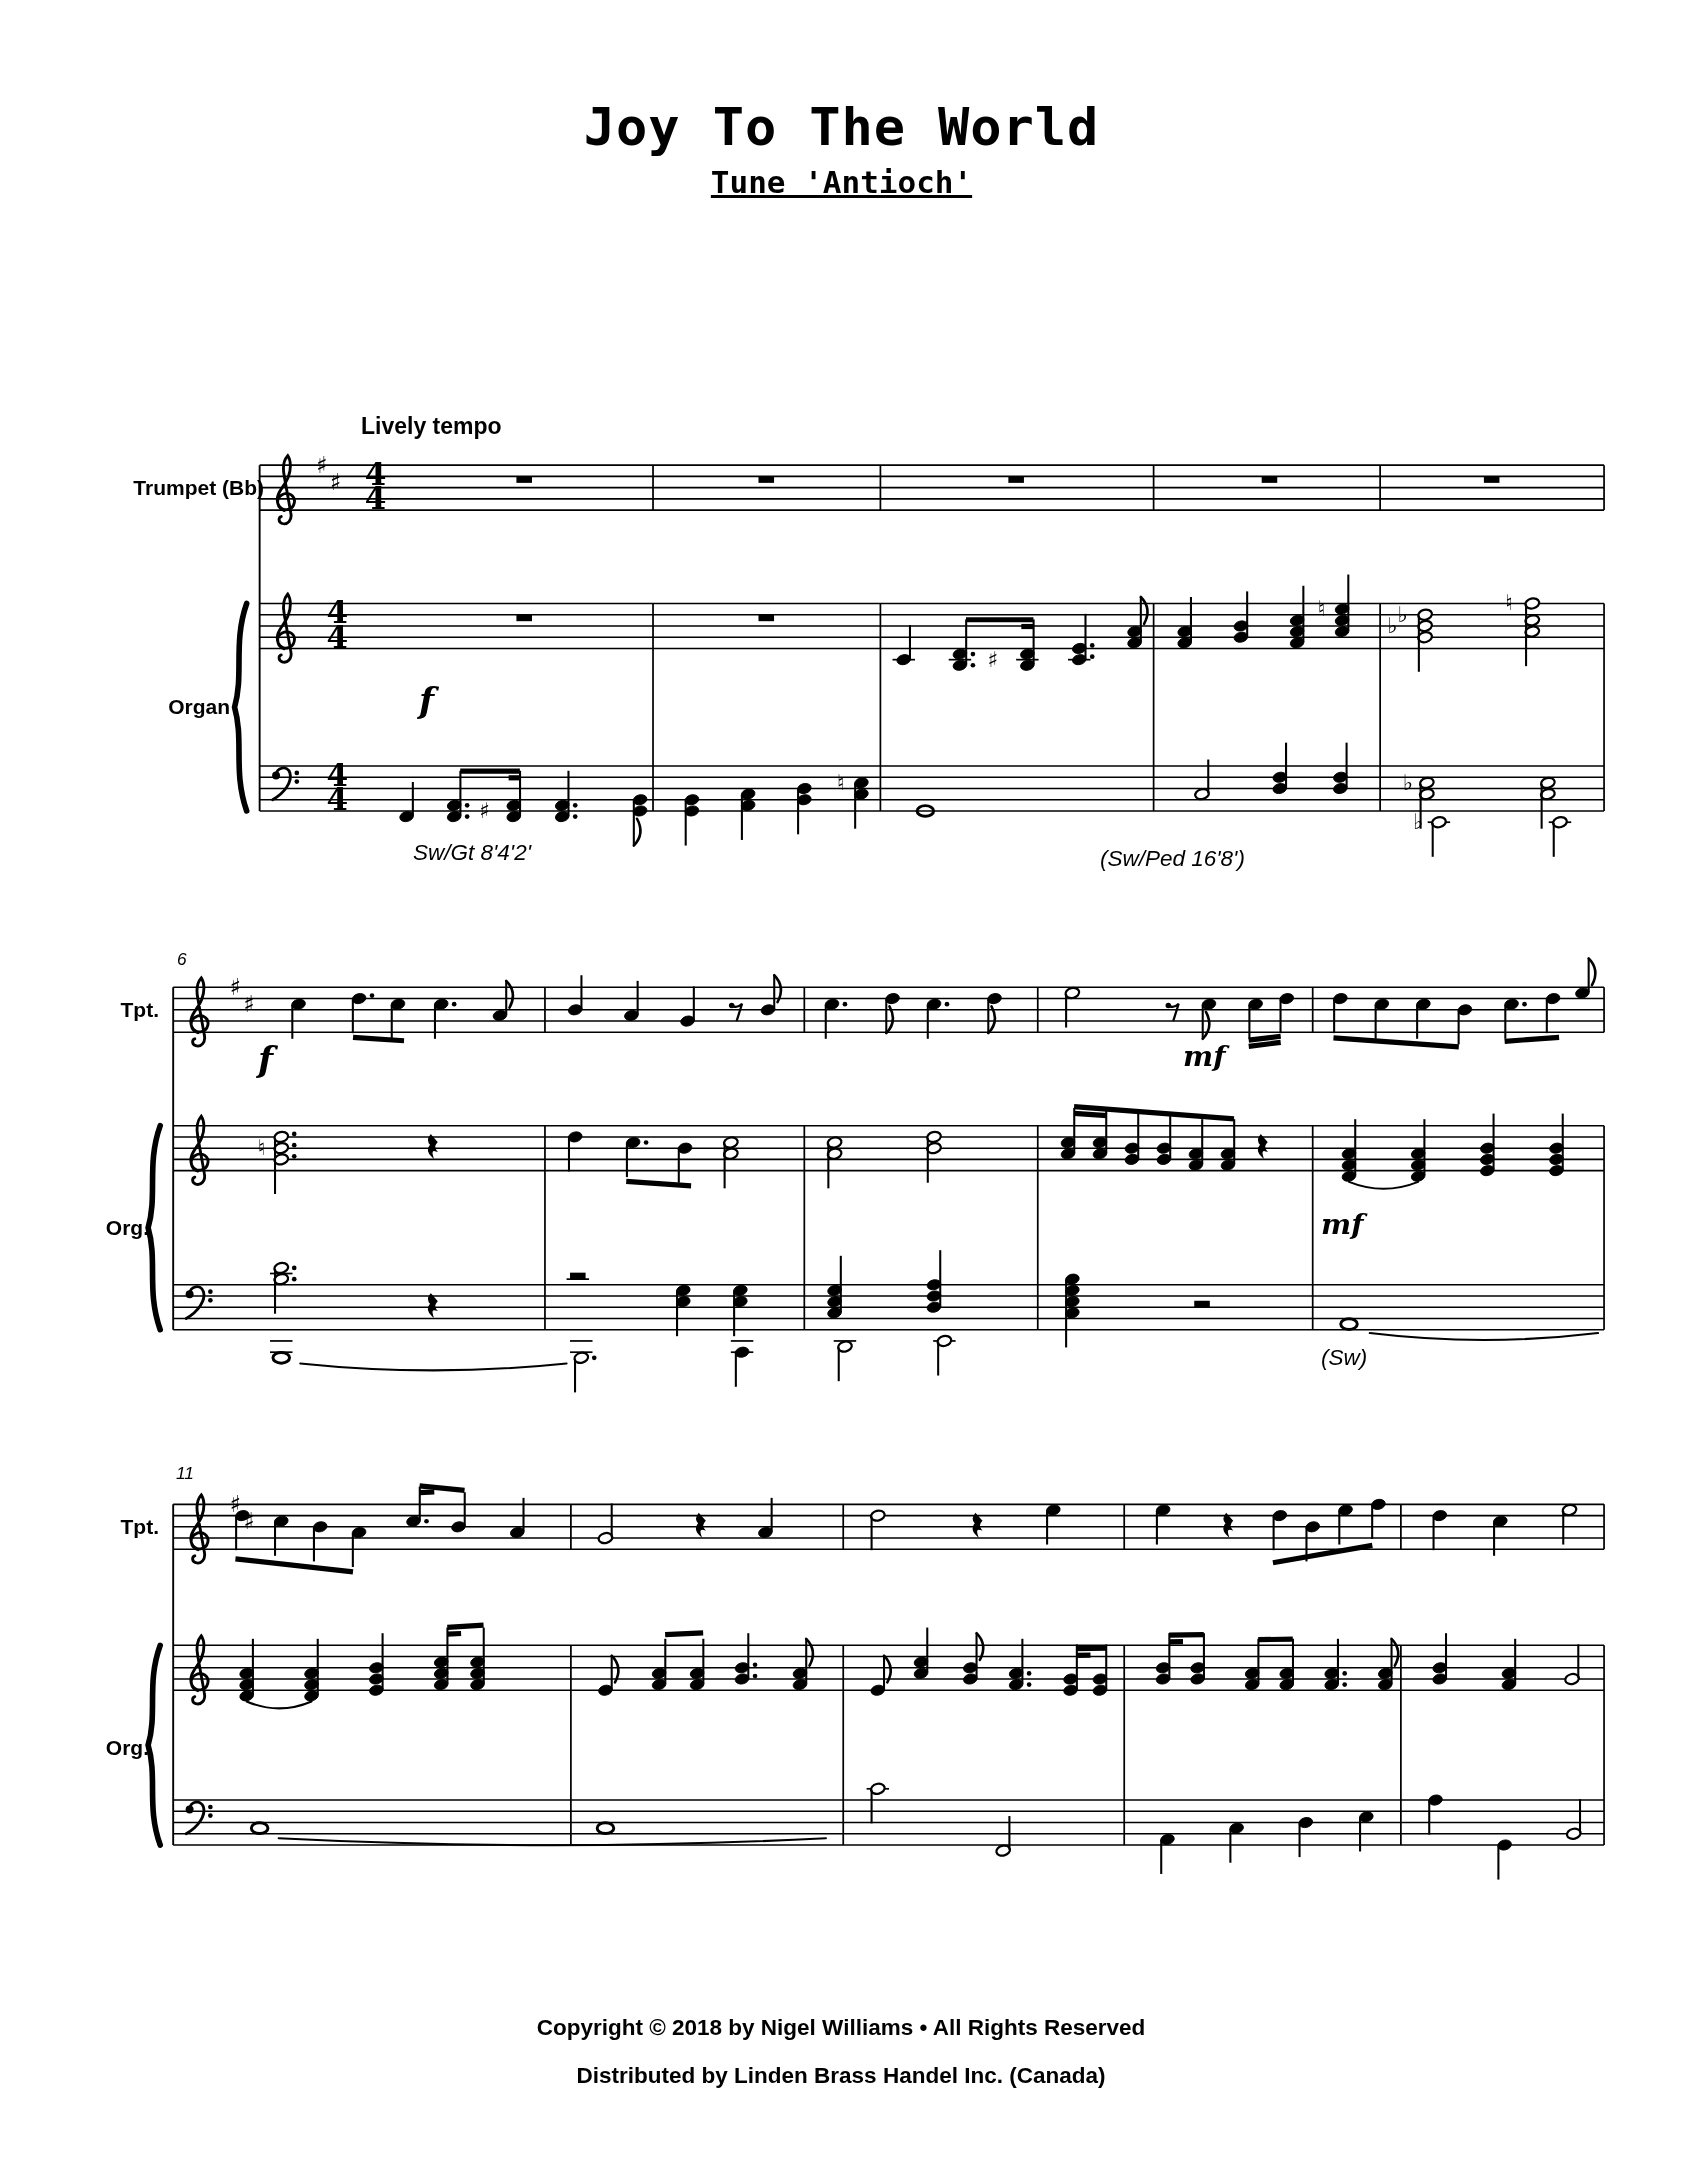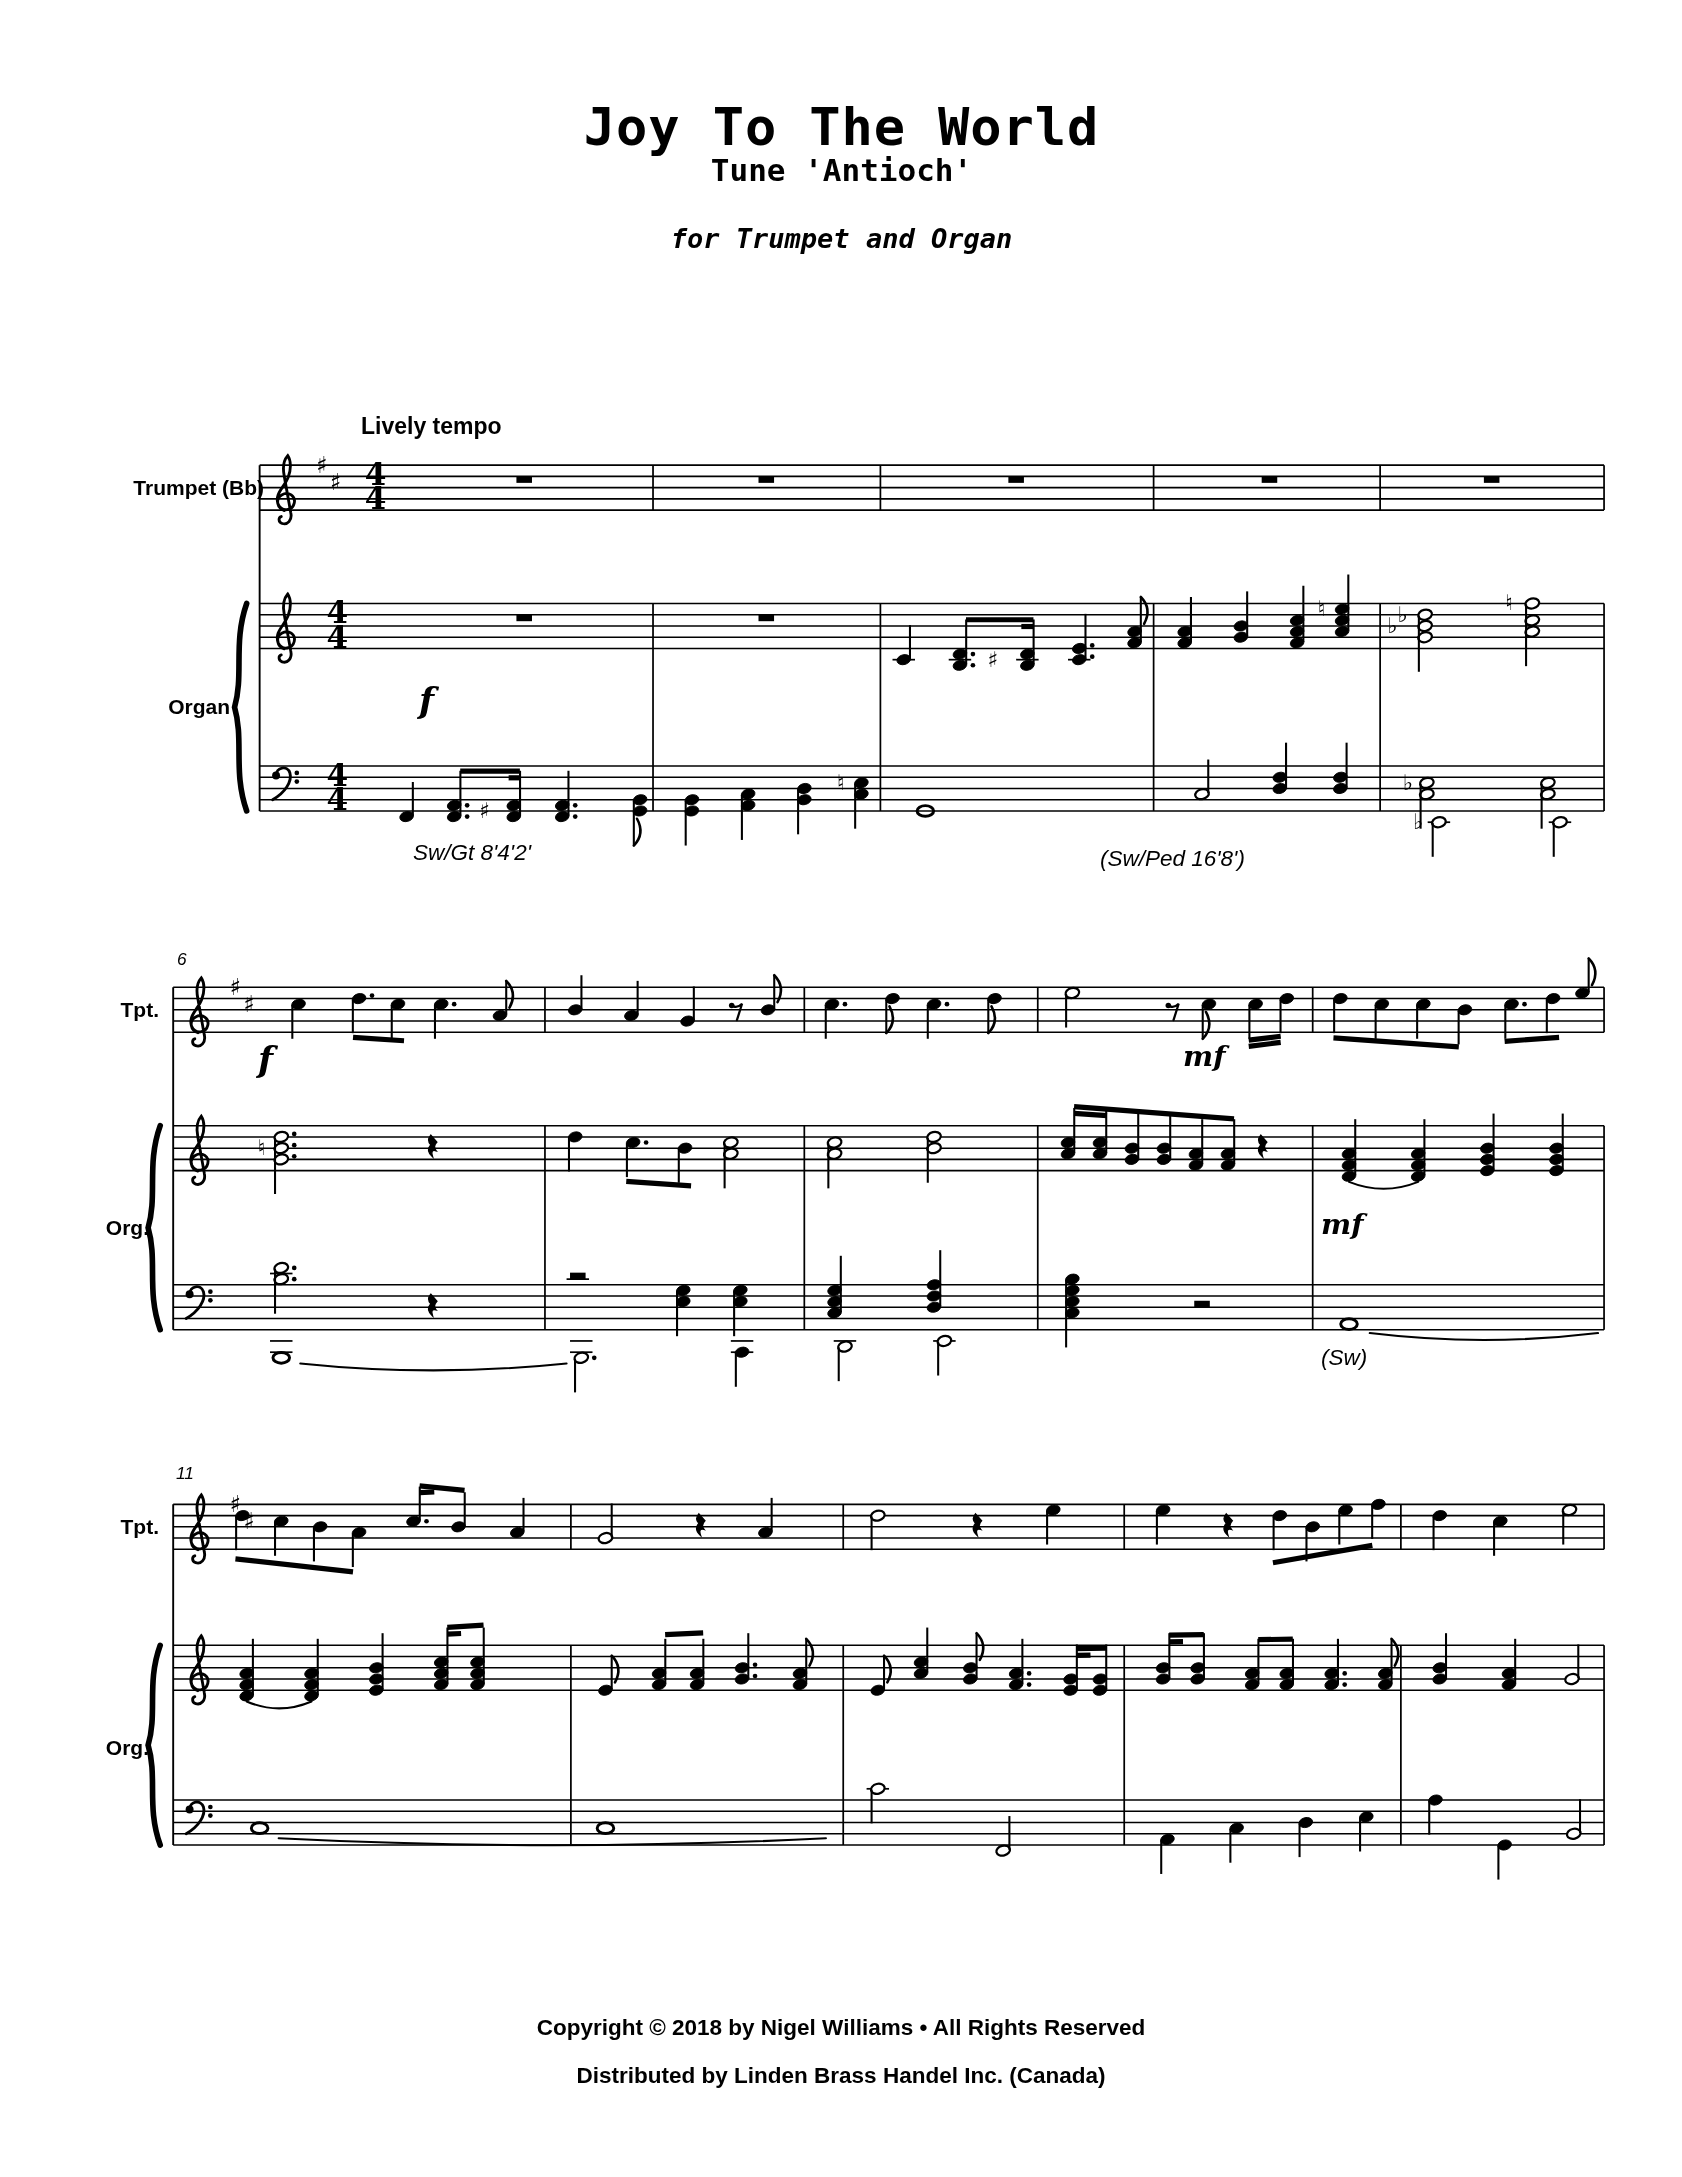--- a/index.html
+++ b/index.html
@@ -7,21 +7,21 @@
     position:relative;
     width:1683px;height:2177px;
     background:#ffffff;
     font-family:"Liberation Sans",sans-serif;
     color:#000;
     overflow:hidden;
   }
   #score-svg{position:absolute;left:0;top:0;}
   .hdr{position:absolute;left:0;width:100%;text-align:center;white-space:pre;}
   #title{top:97px;font:bold 52px "DejaVu Sans Mono",monospace;letter-spacing:0.9px;}
-  #subtitle{top:152px;font:bold 31px "DejaVu Sans Mono",monospace;}
+  #subtitle{top:164px;font:bold 31px "DejaVu Sans Mono",monospace;text-decoration:underline;}
   #instrumentation{top:223px;font:bold italic 27px "DejaVu Sans Mono",monospace;font-style:italic;}
   #credit{top:278px;font:bold 23px "DejaVu Sans Mono",monospace;}
   .ptxt{position:absolute;white-space:pre;}
   .t-tempo{font:bold 23px "Liberation Sans",sans-serif;}
   .t-label{font:bold 21px "Liberation Sans",sans-serif;transform:translateX(-100%);}
   .t-mnum{font:italic 17.3px "Liberation Sans",sans-serif;}
   .t-dyn{font:bold italic 35px "DejaVu Serif",serif;font-style:italic;}
   .t-dynm{font:bold italic 28.5px "DejaVu Serif",serif;font-style:italic;}
   .t-reg{font:italic 22.5px "Liberation Sans",sans-serif;}
   .t-footer{font:bold 22.5px "Liberation Sans",sans-serif;transform:translateX(-50%);}
@@ -662,21 +662,20 @@
       <line x1="1572.8" y1="2102.5" x2="1572.8" y2="2141.5" stroke="#000" stroke-width="2.4"></line>
       <ellipse cx="1660" cy="2082" rx="8" ry="5.7" fill="#000" stroke="#000" stroke-width="1" transform="rotate(-14 1660 2082)"></ellipse>
       <line x1="1652.8" y1="2083" x2="1652.8" y2="2122" stroke="#000" stroke-width="2.4"></line>
       <ellipse cx="1740" cy="2134" rx="8" ry="5.7" fill="#000" stroke="#000" stroke-width="1" transform="rotate(-14 1740 2134)"></ellipse>
       <line x1="1732.8" y1="2135" x2="1732.8" y2="2174" stroke="#000" stroke-width="2.4"></line>
       <ellipse cx="1820" cy="2121" rx="8" ry="5.7" fill="#fff" stroke="#000" stroke-width="2.6" transform="rotate(-14 1820 2121)"></ellipse>
       <line x1="1827.2" y1="2081" x2="1827.2" y2="2120" stroke="#000" stroke-width="2.4"></line>
     </svg>
   <div class="hdr" id="title">Joy To The World</div>
   <div class="hdr" id="subtitle">Tune 'Antioch'</div>
-  <div class="hdr" id="instrumentation">for Trumpet and Organ</div>
   <div id="text-layer">
       <div class="ptxt t-tempo" style="left: 361px; top: 413px;">Lively tempo</div>
       <div class="ptxt t-label" style="left: 240px; top: 476px; margin-left: 24px;">Trumpet (Bb)</div>
       <div class="ptxt t-label" style="left: 230px; top: 695px;">Organ</div>
       <div class="ptxt t-label" style="left: 159px; top: 998px;">Tpt.</div>
       <div class="ptxt t-label" style="left: 149px; top: 1216px;">Org.</div>
       <div class="ptxt t-label" style="left: 159px; top: 1515px;">Tpt.</div>
       <div class="ptxt t-label" style="left: 149px; top: 1736px;">Org.</div>
       <div class="ptxt t-mnum" style="left: 177px; top: 949px;">6</div>
       <div class="ptxt t-mnum" style="left: 176px; top: 1463px;">11</div>

